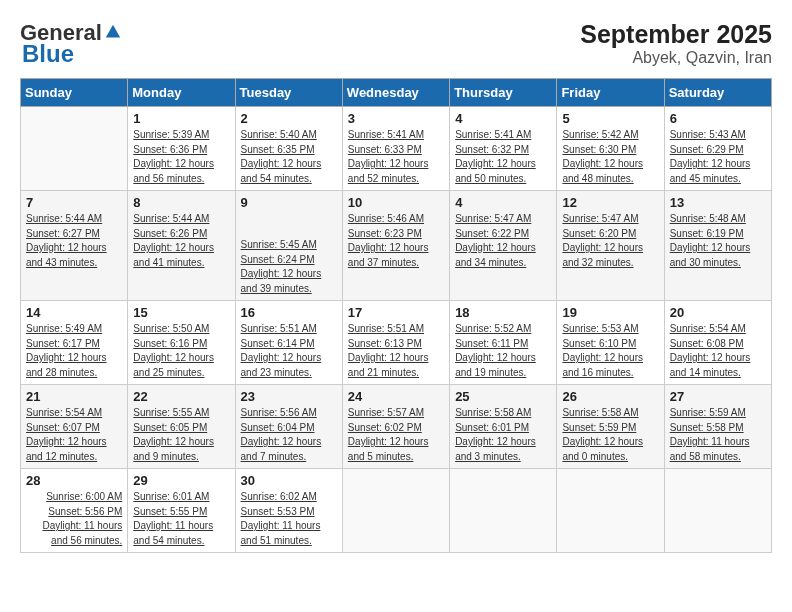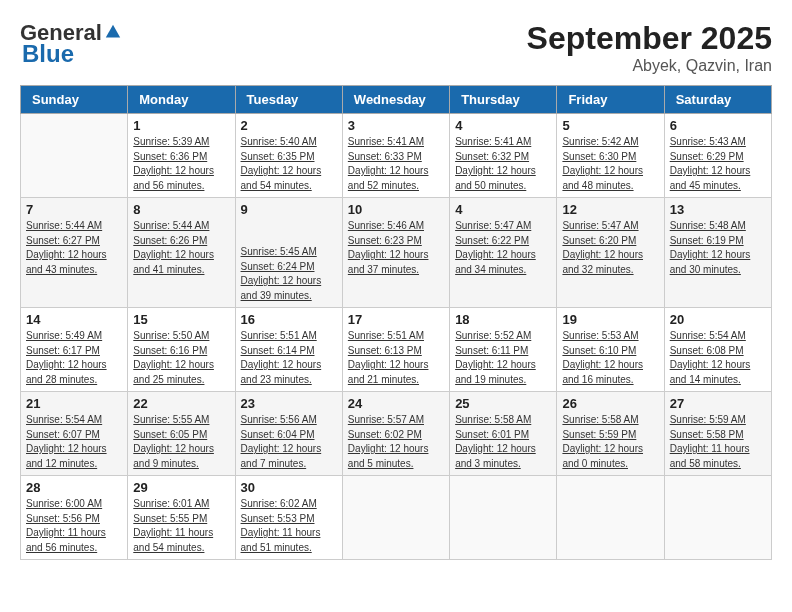--- a/index.html
+++ b/index.html
@@ -32,39 +32,39 @@
       color: #1a6aad;
     }
     .logo-line {
       display: flex;
       align-items: center;
     }
     .title-area {
       text-align: right;
     }
     .month-title {
-      font-size: 32px;
+      font-size: 25px;
       font-weight: bold;
       color: #222;
     }
     .location {
       font-size: 16px;
       color: #555;
     }
     .calendar {
       width: 100%;
       border-collapse: collapse;
       border: 1px solid #ccc;
     }
     .calendar th {
       background: #1a6aad;
       color: #fff;
       font-size: 13px;
       font-weight: bold;
-      padding: 6px 11px;
+      padding: 6px 4px;
       text-align: left;
       border: 1px solid #aaa;
     }
     .calendar td {
       border: 1px solid #ccc;
       vertical-align: top;
       padding: 4px 5px;
       width: 107px;
       min-height: 80px;
       font-size: 10.5px;
@@ -316,21 +316,21 @@
           <span class="day-number">27</span>
           <div class="day-info" style="white-space: pre-line;">Sunrise: 5:59 AM
 Sunset: 5:58 PM
 Daylight: 11 hours
 and 58 minutes.</div>
         </td>
       </tr>
       <tr>
         <td>
           <span class="day-number">28</span>
-          <div class="day-info" style="white-space: pre-line;">Sunrise: 6:00 AM
+          <div class="day-info" style="white-space: pre-line; text-align: right;">Sunrise: 6:00 AM
 Sunset: 5:56 PM
 Daylight: 11 hours
 and 56 minutes.</div>
         </td>
         <td>
           <span class="day-number">29</span>
           <div class="day-info" style="white-space: pre-line;">Sunrise: 6:01 AM
 Sunset: 5:55 PM
 Daylight: 11 hours
 and 54 minutes.</div>

